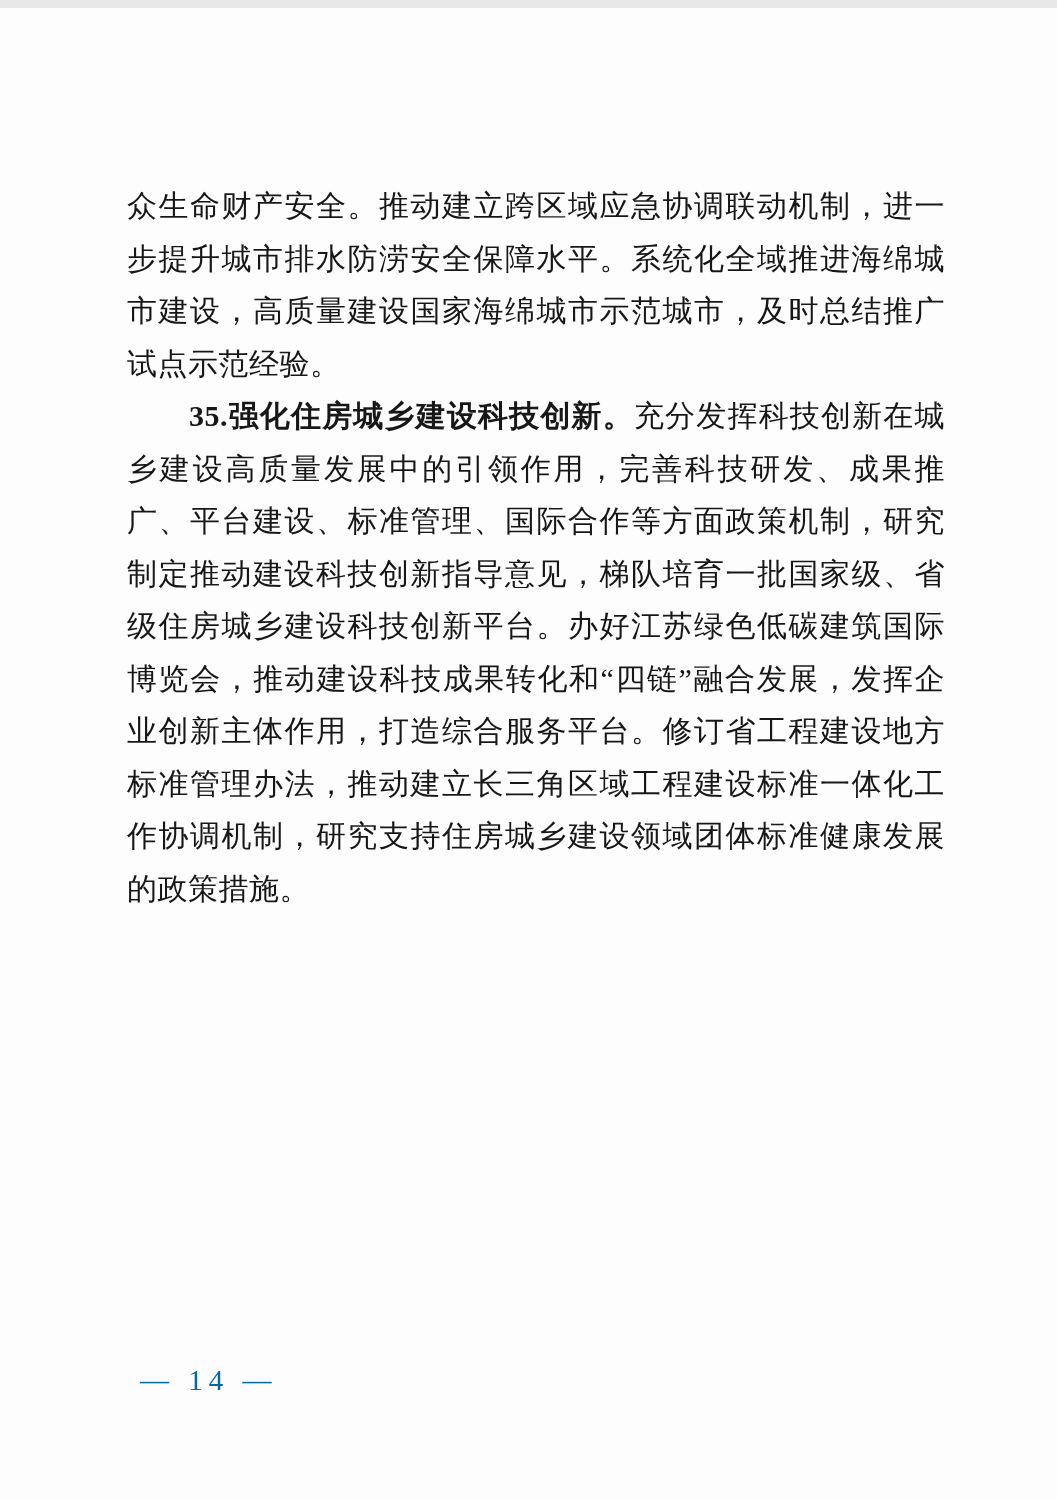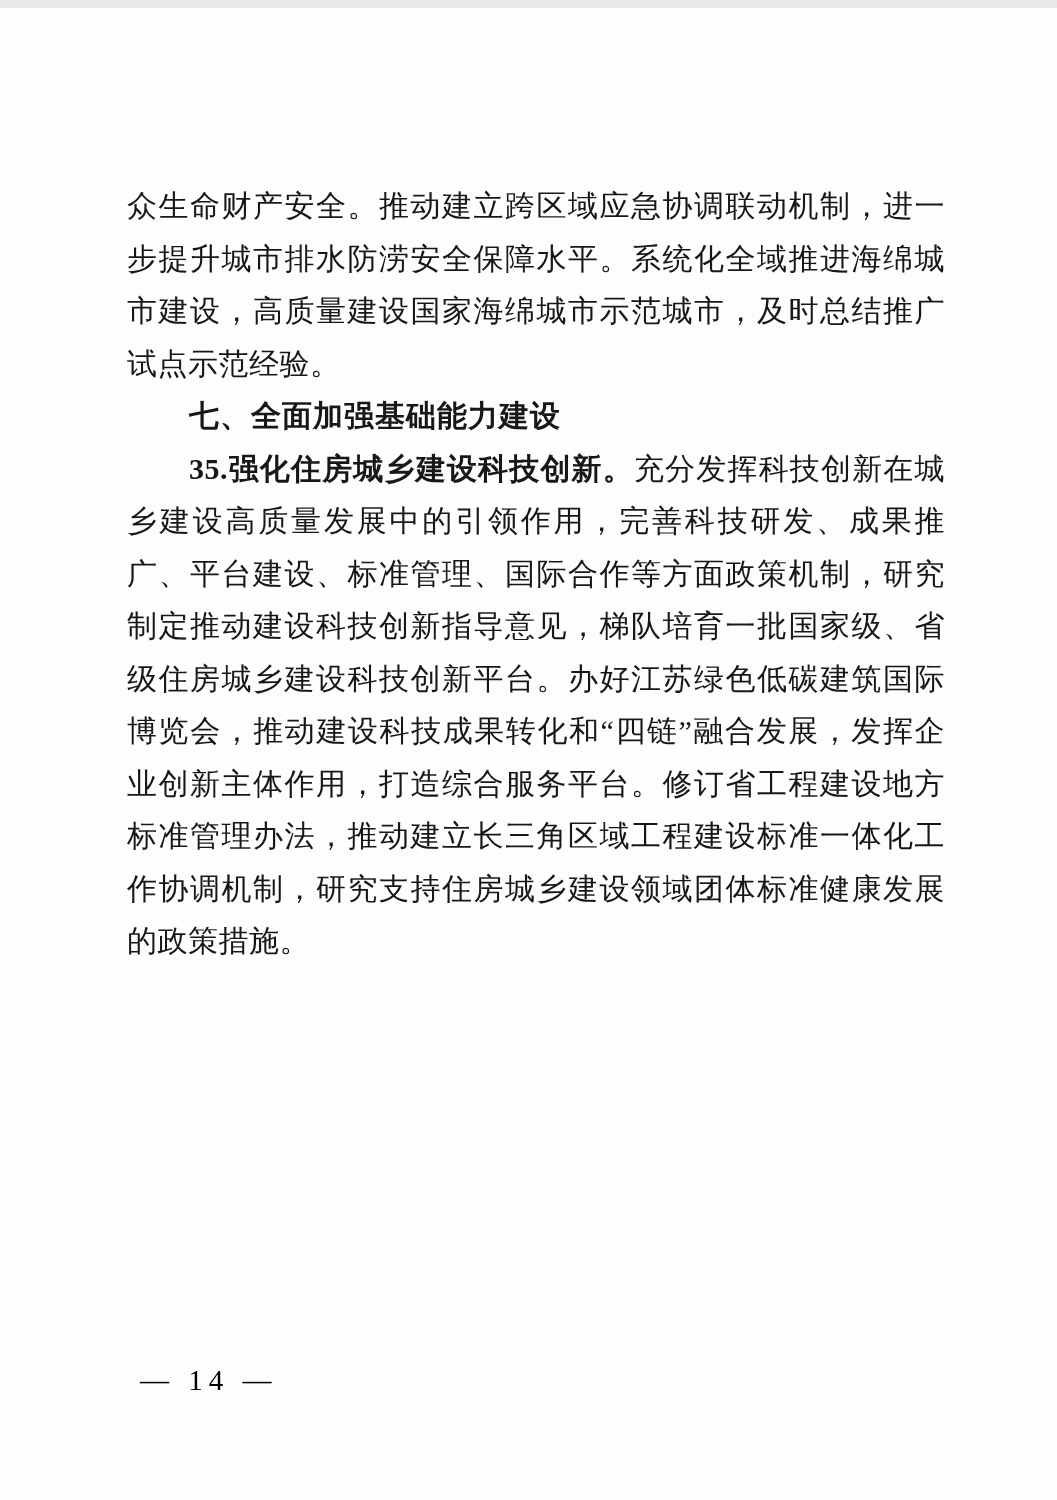--- a/index.html
+++ b/index.html
@@ -48,34 +48,33 @@
     letter-spacing: 1px;
   }
   .footer {
     position: absolute;
     left: 140px;
     top: 1352px;
     font-family: "Liberation Serif", "DejaVu Serif", serif;
     font-size: 29px;
     line-height: 40px;
     letter-spacing: 6px;
-    color: #000000;
+    color: #0369a1;
   }
 </style>
 </head>
 <body>
 
 <div class="page">
 
   <div class="text-block">
 
     <p class="para">众生命财产安全。推动建立跨区域应急协调联动机制，进一步提升城市排水防涝安全保障水平。系统化全域推进海绵城市建设，高质量建设国家海绵城市示范城市，及时总结推广试点示范经验。</p>
 
 
-    <h2 class="heading indent">七、全面加强基础能力建设</h2>
 
     <p class="para indent"><span class="lead">35.强化住房城乡建设科技创新。</span><span>充分发挥科技创新在城乡建设高质量发展中的引领作用，完善科技研发、成果推广、平台建设、标准管理、国际合作等方面政策机制，研究制定推动建设科技创新指导意见，梯队培育一批国家级、省级住房城乡建设科技创新平台。办好江苏绿色低碳建筑国际博览会，推动建设科技成果转化和“四链”融合发展，发挥企业创新主体作用，打造综合服务平台。修订省工程建设地方标准管理办法，推动建立长三角区域工程建设标准一体化工作协调机制，研究支持住房城乡建设领域团体标准健康发展的政策措施。</span></p>
 
 
   </div>
 
   <div class="footer">— 14 —</div>
 
 </div>
 

